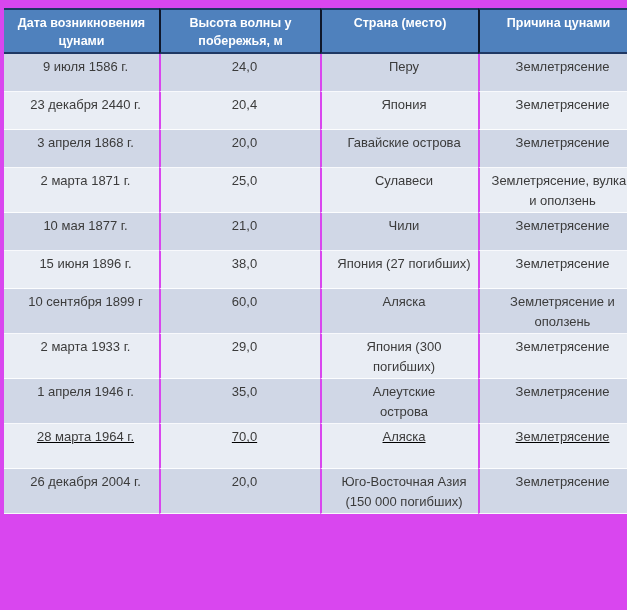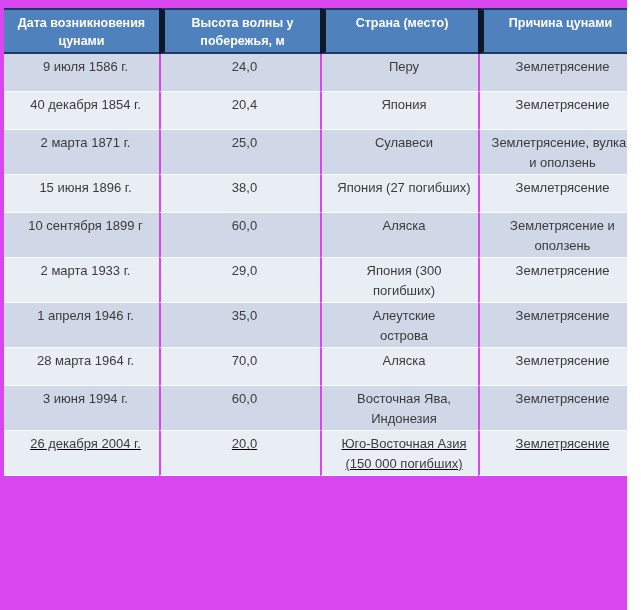--- a/index.html
+++ b/index.html
@@ -32,21 +32,21 @@
     text-align: center;
     vertical-align: top;
     padding: 4px 2px 2px 2px;
     line-height: 1.45;
     height: 35px;
     border-top: 2px solid var(--border-dark, #1F3864);
     border-bottom: 2px solid var(--border-dark, #1F3864);
     white-space: pre-line;
     box-sizing: border-box;
   }
-  thead th + th { border-left: 6px solid #0f172a; }
+  thead th + th { border-left: 2px solid #0f172a; }
 
   
   tbody td {
     font-size: 13px;
     color: var(--body-text, #3B3B3B);
     text-align: center;
     vertical-align: top;
     padding: 3px 2px 2px 10px;
     line-height: 1.5;
     white-space: pre-line;
@@ -82,31 +82,43 @@
       </tr>
     </thead>
     <tbody id="table-body">
         <tr>
           <td>9 июля 1586 г.</td>
           <td>24,0</td>
           <td>Перу</td>
           <td>Землетрясение</td>
         </tr>
         <tr>
-          <td>40 декабря 1854 г.</td>
+          <td>23 декабря 2440 г.</td>
           <td>20,4</td>
           <td>Япония</td>
+          <td>Землетрясение</td>
+        </tr>
+        <tr>
+          <td>3 апреля 1868 г.</td>
+          <td>20,0</td>
+          <td>Гавайские острова</td>
           <td>Землетрясение</td>
         </tr>
         <tr>
           <td>2 марта 1871 г.</td>
           <td>25,0</td>
           <td>Сулавеси</td>
           <td>Землетрясение, вулкан
 и оползень</td>
+        </tr>
+        <tr>
+          <td>10 мая 1877 г.</td>
+          <td>21,0</td>
+          <td>Чили</td>
+          <td>Землетрясение</td>
         </tr>
         <tr>
           <td>15 июня 1896 г.</td>
           <td>38,0</td>
           <td>Япония (27 погибших)</td>
           <td>Землетрясение</td>
         </tr>
         <tr>
           <td>10 сентября 1899 г</td>
           <td>60,0</td>
@@ -128,27 +140,20 @@
 острова</td>
           <td>Землетрясение</td>
         </tr>
         <tr>
           <td>28 марта 1964 г.</td>
           <td>70,0</td>
           <td>Аляска</td>
           <td>Землетрясение</td>
         </tr>
         <tr>
-          <td>3 июня 1994 г.</td>
-          <td>60,0</td>
-          <td>Восточная Ява,
-Индонезия</td>
-          <td>Землетрясение</td>
-        </tr>
-        <tr>
           <td>26 декабря 2004 г.</td>
           <td>20,0</td>
           <td>Юго-Восточная Азия
 (150 000 погибших)</td>
           <td>Землетрясение</td>
         </tr>
       </tbody>
   </table>
 
 </div>

